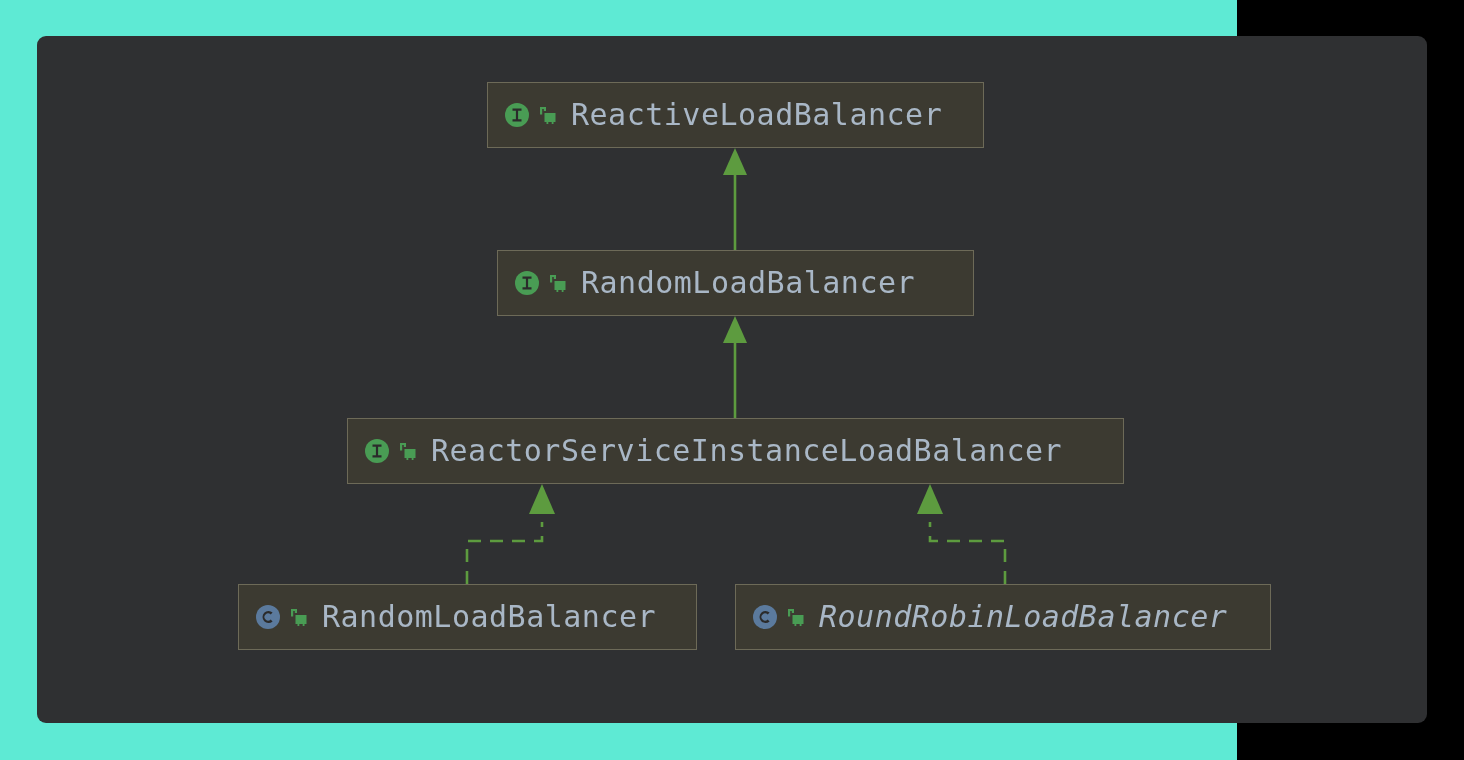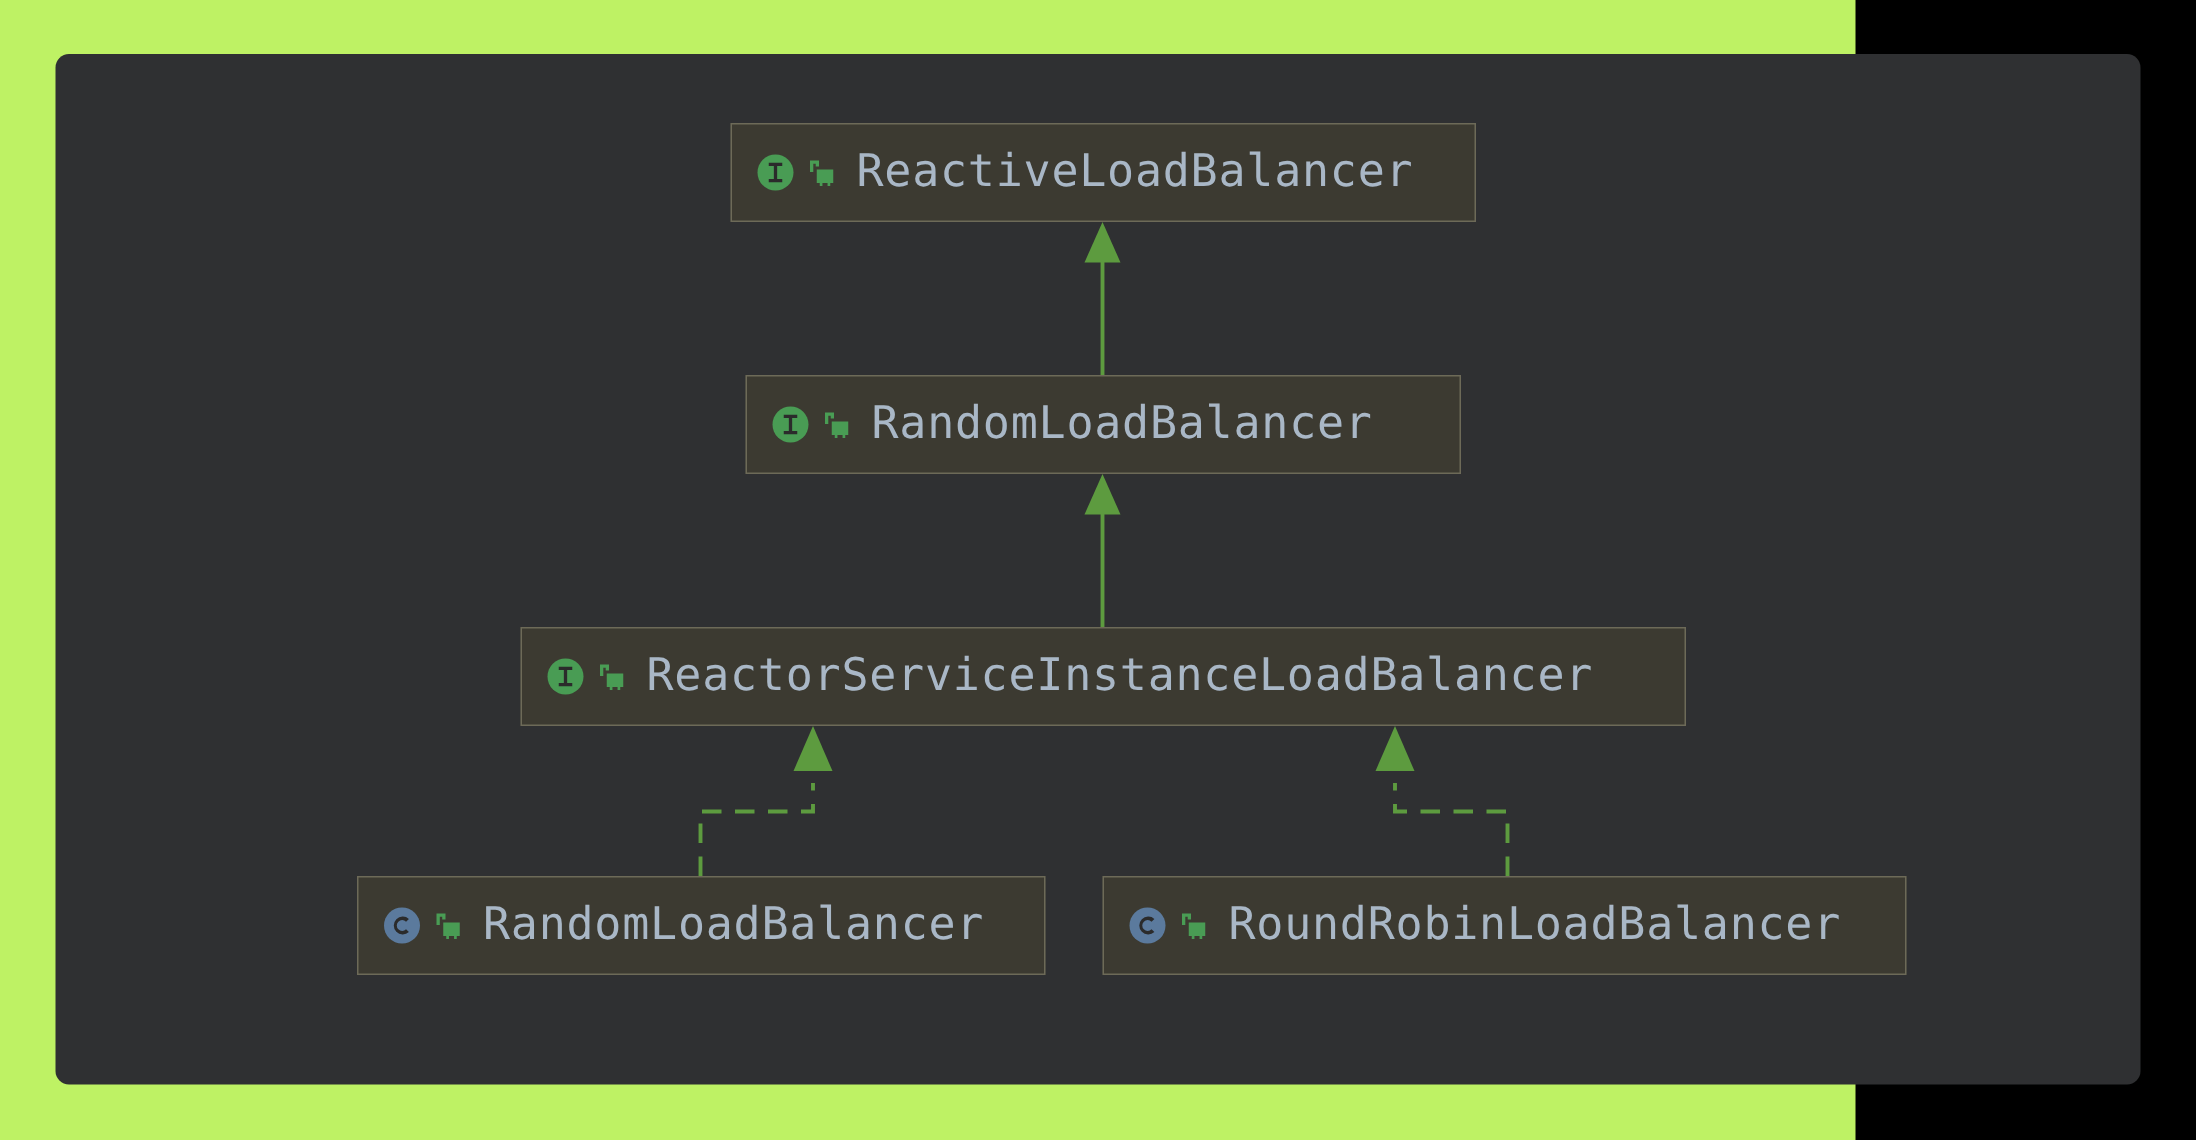--- a/index.html
+++ b/index.html
@@ -12,21 +12,21 @@
     width: 1464px;
     height: 760px;
     overflow: hidden;
     font-family: "DejaVu Sans Mono", "Liberation Mono", monospace;
   }
 
   #stage {
     position: relative;
     width: 1237px;
     height: 760px;
-    background: #bef264;
+    background: #5eead4;
   }
 
   
   #canvas {
     position: absolute;
     left: 37px;
     top: 36px;
     width: 1390px;
     height: 687px;
     background: #2f3032;
@@ -71,21 +71,21 @@
     line-height: 0;
   }
   .icon-kind { width: 26px; height: 26px; }
   .icon-vis  { width: 20px; height: 22px; margin-left: 7px; }
 
   
   #node-reactive     { left: 450px; top: 46px;  width: 497px; height: 66px; }
   #node-reactor      { left: 460px; top: 214px; width: 477px; height: 66px; }
   #node-reactorsvc   { left: 310px; top: 382px; width: 777px; height: 66px; }
   #node-random       { left: 201px; top: 548px; width: 459px; height: 66px; }
-  #node-roundrobin   { left: 698px; top: 548px; width: 536px; height: 66px; }
+  #node-roundrobin   { left: 698px; top: 548px; width: 536px; height: 66px; font-style: italic; }
 </style>
 </head>
 <body>
 
 <div id="stage">
   <div id="canvas">
 
     <svg id="connectors" viewBox="0 0 1390 687" width="1390" height="687" xmlns="http://www.w3.org/2000/svg">
       <defs>
         <marker id="tri" viewBox="0 0 12 12" refX="6" refY="11" markerWidth="12" markerHeight="12" orient="auto-start-reverse">

